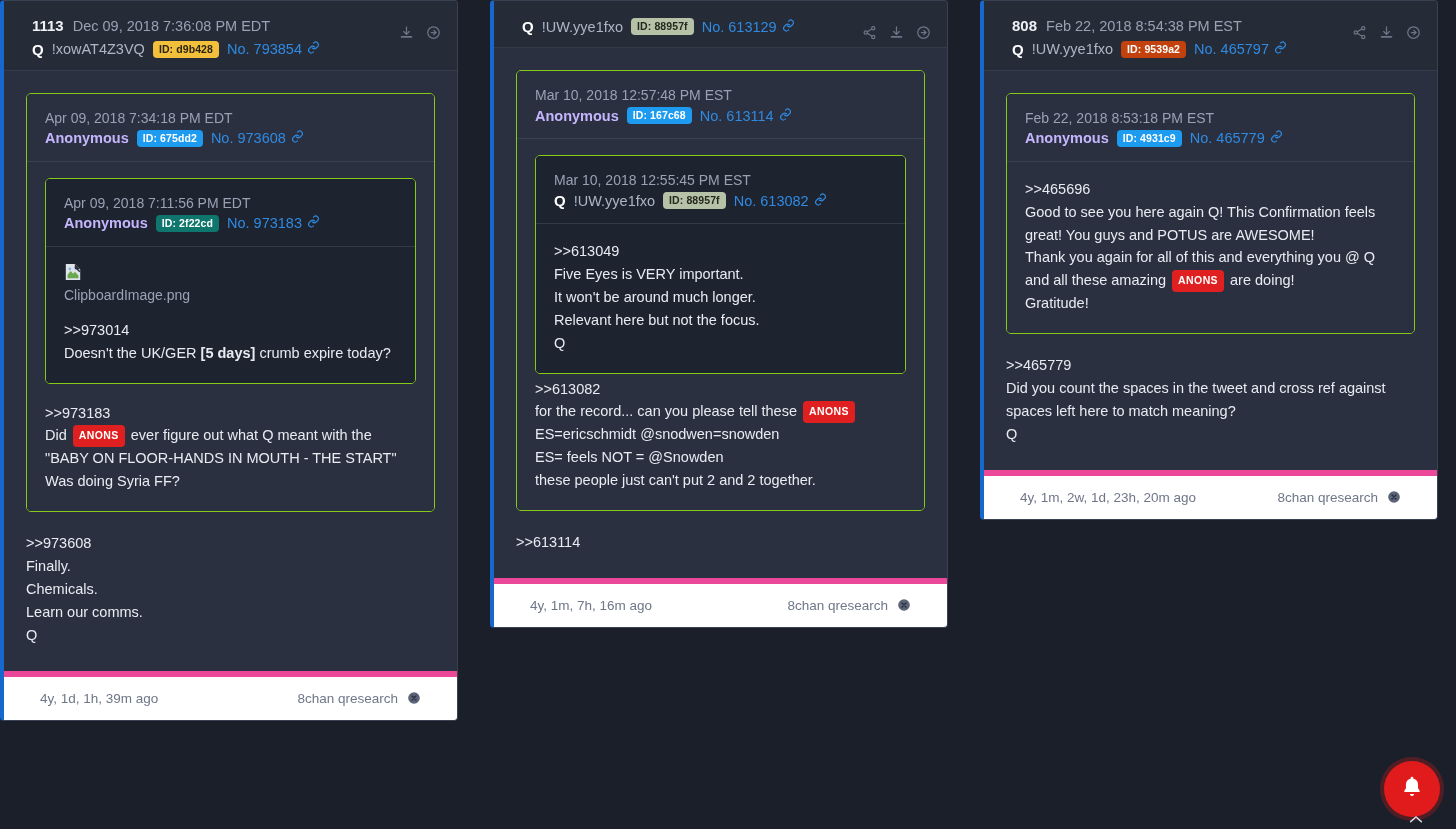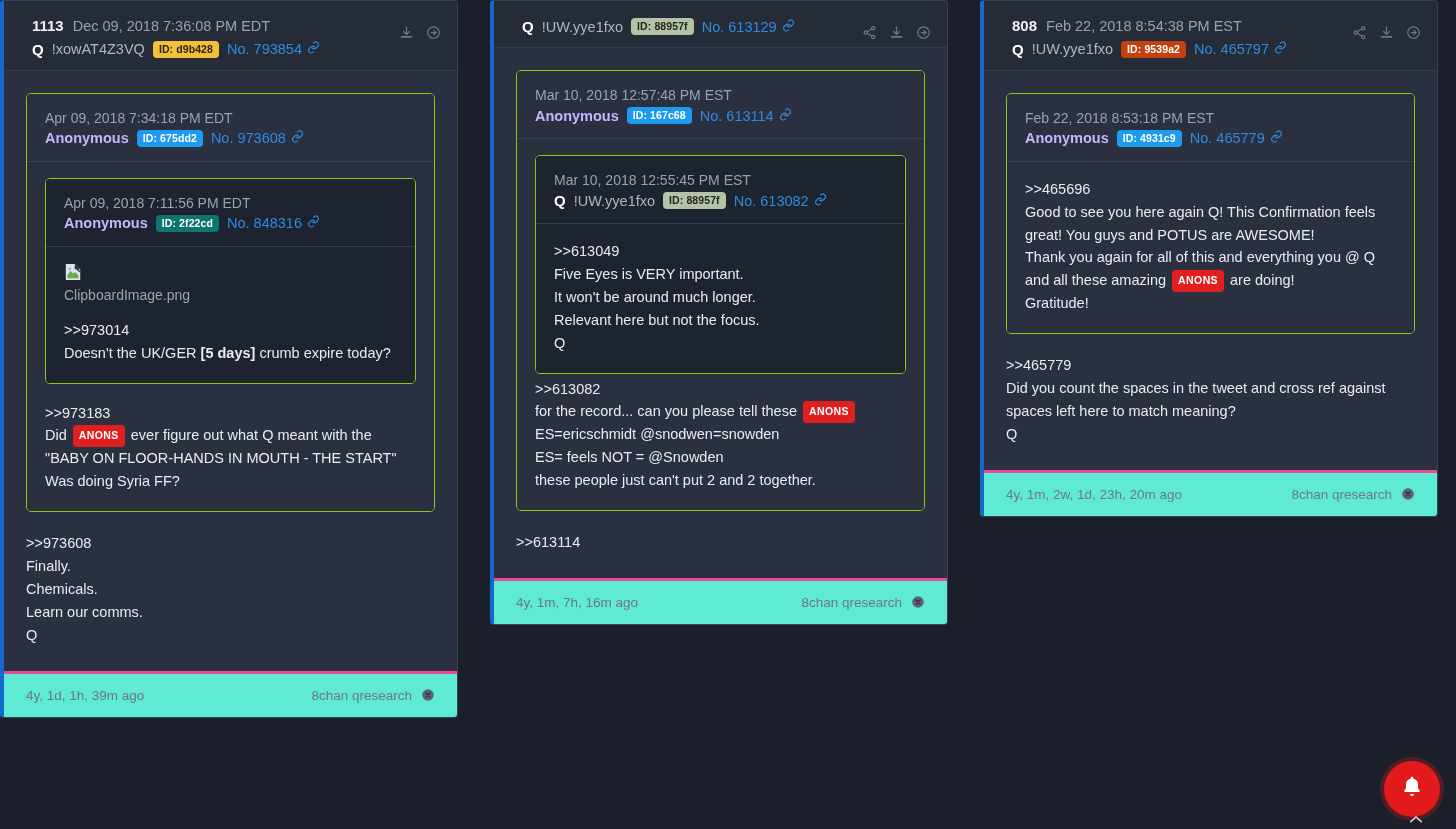--- a/index.html
+++ b/index.html
@@ -120,23 +120,23 @@
   .attach { margin-bottom: 16px; }
   .brokenimg { width: 18px; height: 18px; display: block; }
   .fname { color: #9aa2b3; font-size: 14px; margin-top: 6px; }
 
   
   .outer-msg { padding: 2px 0 6px 0; }
 
   
   .card-foot {
     display: flex; align-items: center; justify-content: space-between;
-    padding: 14px 22px;
-    border-top: 3px solid #ec4899;
-    background: #5eead4;
+    padding: 14px 36px;
+    border-top: 6px solid #ec4899;
+    background: #ffffff;
     color: #6e7688; font-size: 13.5px;
   }
   .foot-right { display: flex; gap: 9px; }
   .foot-src { color: #6e7688; }
   .xicon { display: block; }
 
   
   .fab {
     position: absolute; right: 16px; bottom: 12px;
     width: 56px; height: 56px; border-radius: 50%;
@@ -216,21 +216,21 @@
           </div>
         </div>
         <div class="q-body">
 
           <div class="quote lvl2">
             <div class="q-head">
               <div class="hdate">Apr 09, 2018 7:11:56 PM EDT</div>
               <div class="hrow2">
                 <span class="name">Anonymous</span>
                 <span class="idbadge id-indigo">ID: 2f22cd</span>
-                <span class="postno">No. 848316</span>
+                <span class="postno">No. 973183</span>
                 <span class="linkicon">
                   <svg width="13" height="13" viewBox="0 0 24 24" fill="none" stroke="#2f8ae0" stroke-width="2.2" stroke-linecap="round">
                       <path d="M10 13a5 5 0 0 0 7 0l3-3a5 5 0 0 0-7-7l-1 1"></path>
                       <path d="M14 11a5 5 0 0 0-7 0l-3 3a5 5 0 0 0 7 7l1-1"></path>
                     </svg>
                 </span>
               </div>
             </div>
             <div class="q-body">
               <div class="attach">

